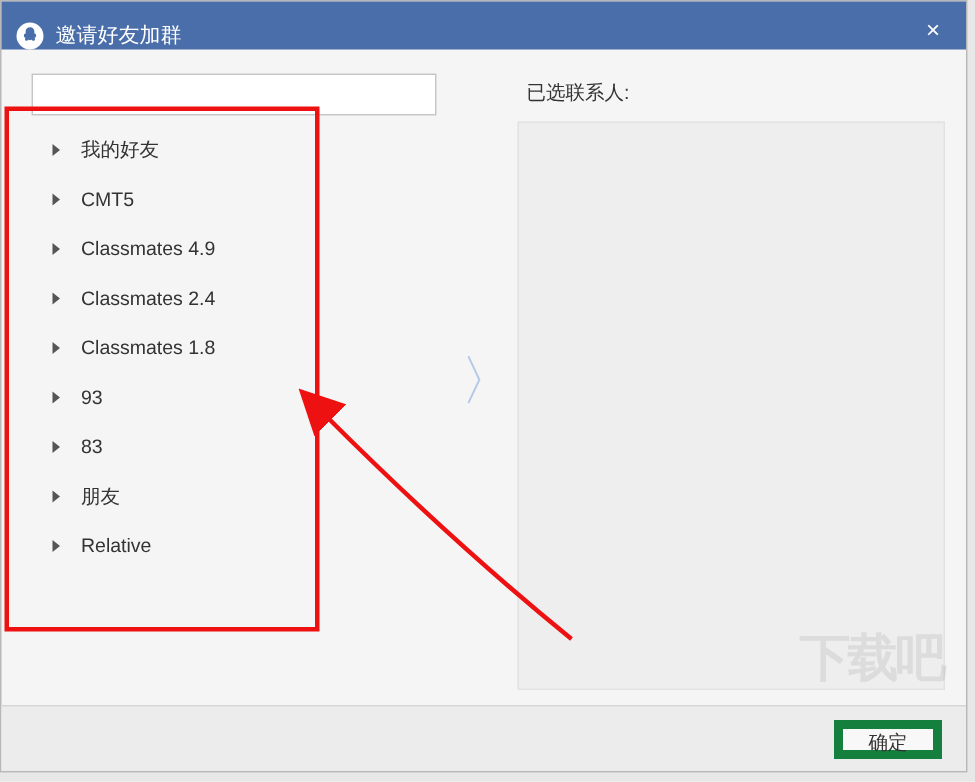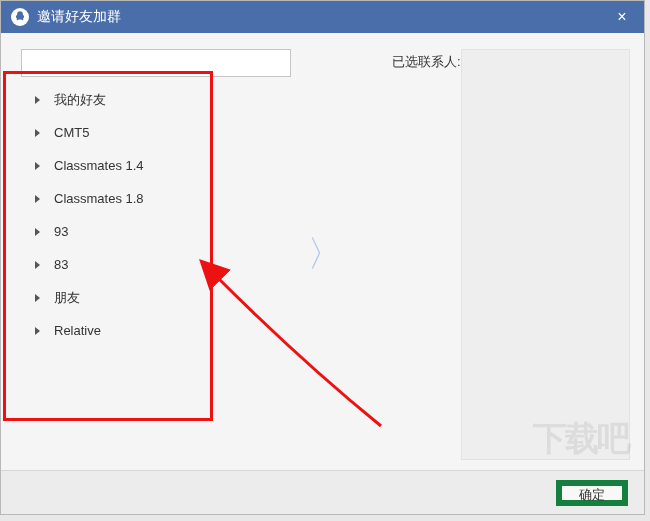--- a/index.html
+++ b/index.html
@@ -16,21 +16,21 @@
     left: 0; top: 0;
     width: 645px;
     height: 515px;
     background: #f5f5f5;
     border: 1px solid #b8b8b8;
   }
   .titlebar {
     height: 32px;
     background: #4a6ea9;
     display: flex;
-    align-items: center;
+    align-items: flex-end;
     padding: 0 10px;
     color: #fff;
   }
   .app-icon {
     width: 18px; height: 18px;
     border-radius: 50%;
     background: #fff;
     display: flex;
     align-items: center;
     justify-content: center;
@@ -99,22 +99,21 @@
   }
   .chevron-right {
     font-size: 36px;
     color: #b6cae8;
     font-weight: 100;
     user-select: none;
   }
   .right-col {
     flex: 1;
     display: flex;
-    flex-direction: row;
-    margin-left: 41px;
+    flex-direction: column;
   }
   .selected-label {
     font-size: 13px;
     color: #333;
     margin-bottom: 10px;
     margin-top: 4px;
     padding-left: 6px;
   }
   .selected-box {
     flex: 1;
@@ -208,21 +207,25 @@
         <div class="group-row">
             <span class="tri"></span>
             <span>我的好友</span>
           </div>
         <div class="group-row">
             <span class="tri"></span>
             <span>CMT5</span>
           </div>
         <div class="group-row">
             <span class="tri"></span>
-            <span>Classmates 1.4</span>
+            <span>Classmates 4.9</span>
+          </div>
+        <div class="group-row">
+            <span class="tri"></span>
+            <span>Classmates  2.4</span>
           </div>
         <div class="group-row">
             <span class="tri"></span>
             <span>Classmates 1.8</span>
           </div>
         <div class="group-row">
             <span class="tri"></span>
             <span>93</span>
           </div>
         <div class="group-row">

